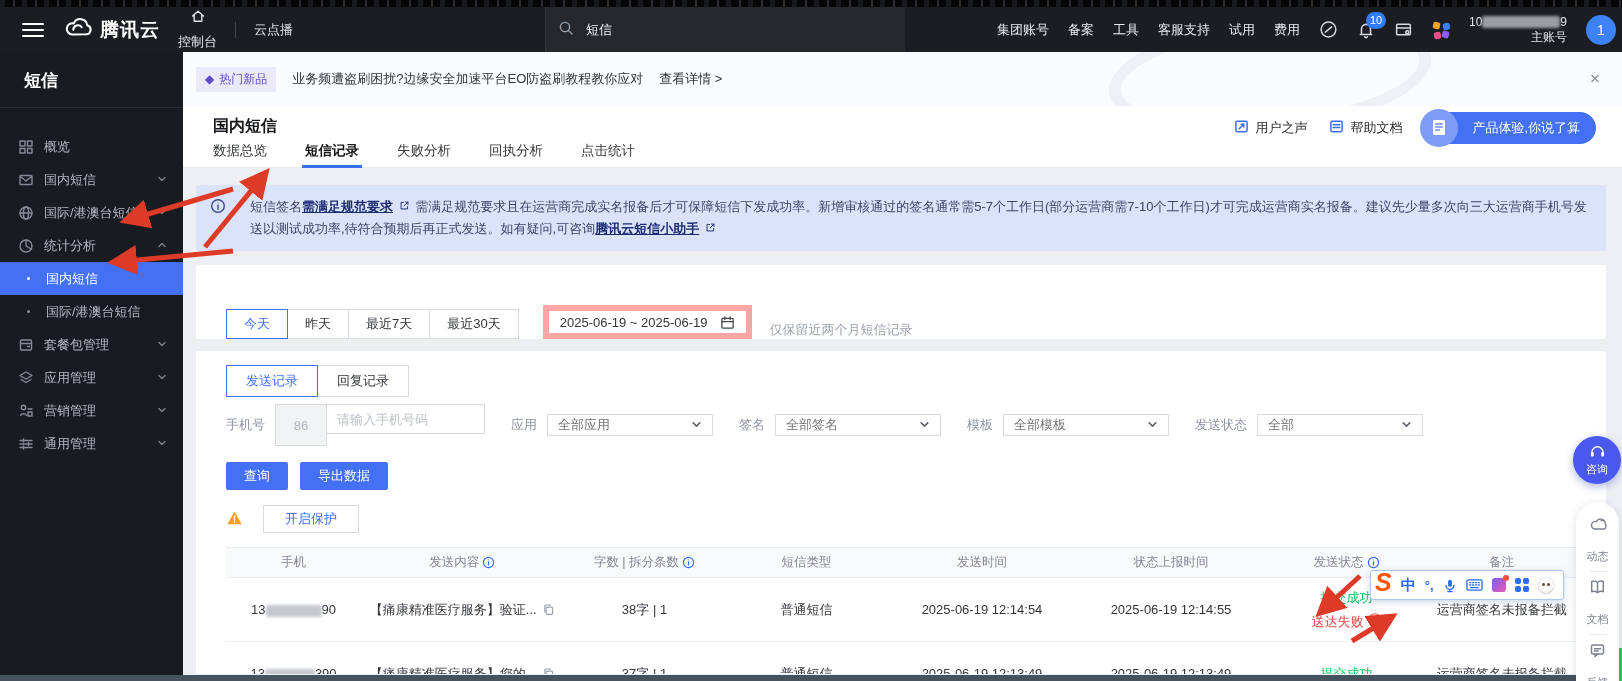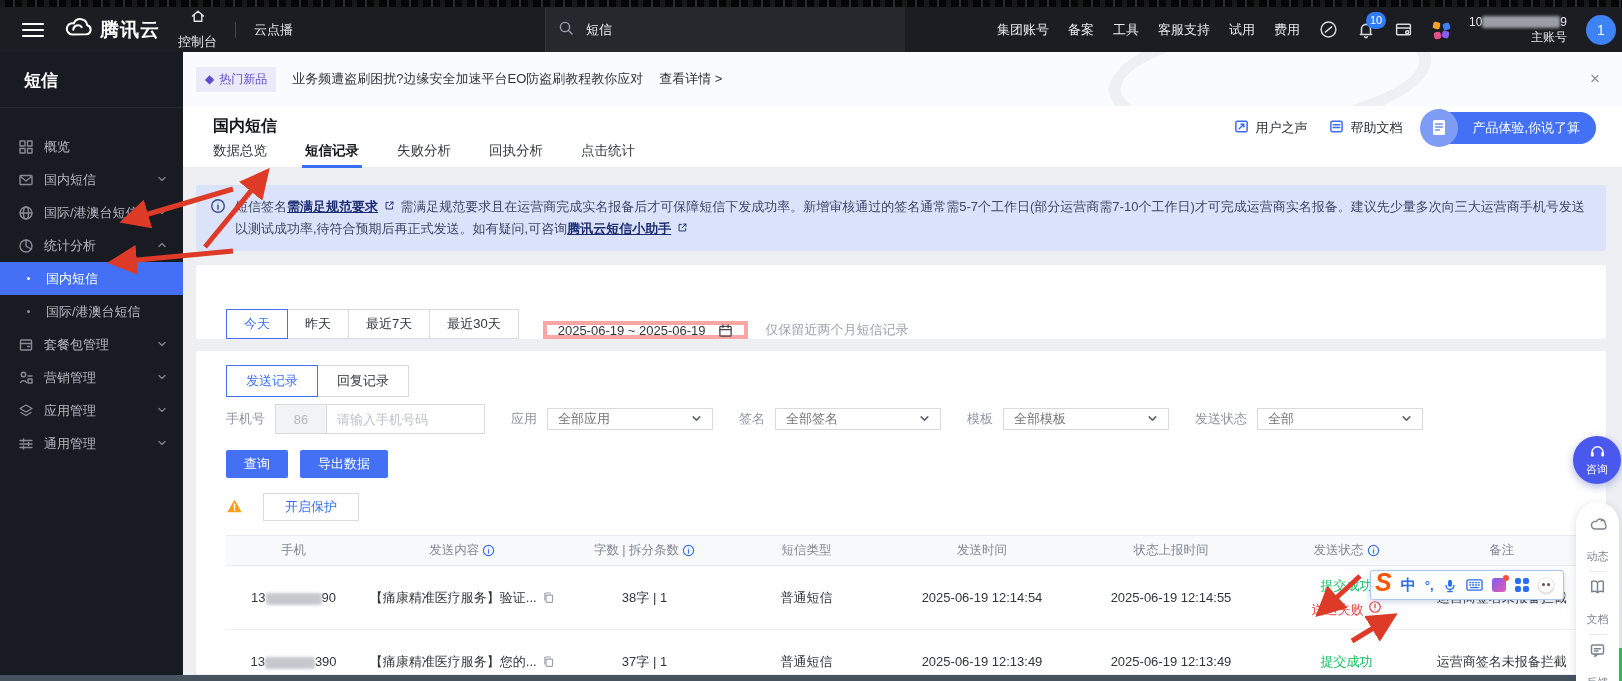--- a/index.html
+++ b/index.html
@@ -76,48 +76,48 @@
     background:#7e9cf6; display:flex; align-items:center; justify-content:center; }
   .tabs { position:absolute; left:0; bottom:0; width:100%; height:32px; border-bottom:1px solid #e7e9ef;
     padding-left:30px; display:flex; gap:38px; }
   .tab { font-size:13.5px; color:#35373d; line-height:29px; cursor:pointer; position:relative; }
   .tab.active { font-weight:bold; color:#15161a; }
   .tab.active::after { content:""; position:absolute; left:-3px; right:-3px; bottom:-1px; height:3px; background:#366ef4; }
 
   .content { position:absolute; left:0; top:116px; width:100%; height:507px; }
 
   .alert { margin:17px 16px 0 13px; height:66px; background:#dbe3fa; border-radius:2px; display:flex;
-    padding:11px 18px 0 14px; gap:9px; }
+    padding:11px 18px 0 14px; gap:24px; }
   .alert .ic { color:#3c4a90; flex:0 0 auto; margin-top:2px; }
   .alert-text { font-size:13px; line-height:22px; color:#3d4568; }
   .alert-text b { color:#1d2d73; text-decoration:underline; cursor:pointer; }
   .ext { color:#1d2d73; margin:0 2px; }
 
   .card { margin:0 16px 0 13px; background:#fff; border-radius:2px; }
   .card1 { margin-top:14px; height:74px; display:flex; align-items:flex-end; padding:0 30px; }
   .seg { height:30px; padding:0 17px; border:1px solid #d8dae0; margin-left:-1px; font-size:13px; color:#33353b;
     display:flex; align-items:center; background:#fff; cursor:pointer; position:relative; }
   .seg:first-child { margin-left:0; }
   .seg.active { border-color:#4370f5; color:#4370f5; z-index:1; }
-  .date-box { margin-left:24px; height:16px; border:4px solid #fca5a5; display:flex; align-items:center;
-    padding:5px 11px; gap:12px; font-size:13px; color:#33353b; cursor:pointer; }
+  .date-box { margin-left:24px; height:16px; border:6px solid #fca5a5; display:flex; align-items:center;
+    padding:11px 11px; gap:12px; font-size:13px; color:#33353b; cursor:pointer; }
   .date-box .cal { color:#45474d; display:flex; }
   .keep-note { margin-left:18px; font-size:13px; color:#9ba1ad; }
 
   .card2 { margin-top:12px; height:323px; padding:14px 30px 0; overflow:hidden; }
   .rec-tabs { display:flex; }
   .rec-tab { height:32px; min-width:92px; padding:0 18px; border:1px solid #d8dae0; display:flex; align-items:center;
     justify-content:center; font-size:13px; color:#33353b; cursor:pointer; background:#fff; }
   .rec-tab.active { border-color:#4370f5; color:#4370f5; z-index:1; }
   .rec-tab + .rec-tab { margin-left:-1px; }
 
   .filter-row { margin-top:7px; display:flex; align-items:center; font-size:13px; }
   .f-label { color:#8d93a1; margin-right:10px; white-space:nowrap; }
   .phone-group { display:flex; }
-  .phone-prefix { width:52px; height:30px; background:#f2f3f5; border:1px solid #d8dae0; color:#b4b8c0;
+  .phone-prefix { width:52px; height:42px; background:#f2f3f5; border:1px solid #d8dae0; color:#b4b8c0;
     display:flex; align-items:center; justify-content:center; font-size:13px; }
   .phone-input { width:158px; height:30px; border:1px solid #d8dae0; border-left:none; padding:0 10px;
     font-size:13px; color:#333; outline:none; font-family:inherit; }
   .phone-input::placeholder { color:#bcc0c8; }
   .select { width:166px; height:22px; border:1px solid #d8dae0; display:flex; align-items:center;
     padding:0 10px; color:#737373; cursor:pointer; background:#fff; }
   .select .chev { margin-left:auto; color:#5e626b; }
   .gap26 { width:26px; flex:0 0 auto; }
 
   .btn-row { margin-top:16px; display:flex; gap:12px; }
@@ -331,41 +331,41 @@
         <span>套餐包管理</span>
         <span class="chev">
           <svg class="ln" width="10" height="10" viewBox="0 0 10 10">
               <path d="M2 3.5 L5 6.5 8 3.5"></path>
             </svg>
         </span>
       </div>
       <div class="sb-item">
         <span class="ic">
           <svg class="ln" width="16" height="16" viewBox="0 0 16 16">
+              <path d="M8 2 L14 5.5 8 9 2 5.5 Z"></path>
+              <path d="M3 9.5 L8 12.5 13 9.5"></path>
+            </svg>
+        </span>
+        <span>应用管理</span>
+        <span class="chev">
+          <svg class="ln" width="10" height="10" viewBox="0 0 10 10">
+              <path d="M2 3.5 L5 6.5 8 3.5"></path>
+            </svg>
+        </span>
+      </div>
+      <div class="sb-item">
+        <span class="ic">
+          <svg class="ln" width="16" height="16" viewBox="0 0 16 16">
               <circle cx="5.5" cy="4.5" r="2.2"></circle>
               <path d="M2.5 12.5 a3.5 3.5 0 0 1 6 0"></path>
               <rect x="10" y="9" width="4" height="4"></rect>
               <path d="M10 6 h4"></path>
             </svg>
         </span>
         <span>营销管理</span>
-        <span class="chev">
-          <svg class="ln" width="10" height="10" viewBox="0 0 10 10">
-              <path d="M2 3.5 L5 6.5 8 3.5"></path>
-            </svg>
-        </span>
-      </div>
-      <div class="sb-item">
-        <span class="ic">
-          <svg class="ln" width="16" height="16" viewBox="0 0 16 16">
-              <path d="M8 2 L14 5.5 8 9 2 5.5 Z"></path>
-              <path d="M3 9.5 L8 12.5 13 9.5"></path>
-            </svg>
-        </span>
-        <span>应用管理</span>
         <span class="chev">
           <svg class="ln" width="10" height="10" viewBox="0 0 10 10">
               <path d="M2 3.5 L5 6.5 8 3.5"></path>
             </svg>
         </span>
       </div>
       <div class="sb-item">
         <span class="ic">
           <svg class="ln" width="16" height="16" viewBox="0 0 16 16">
               <path d="M2 4.5 h12 M2 8 h12 M2 11.5 h12"></path>

